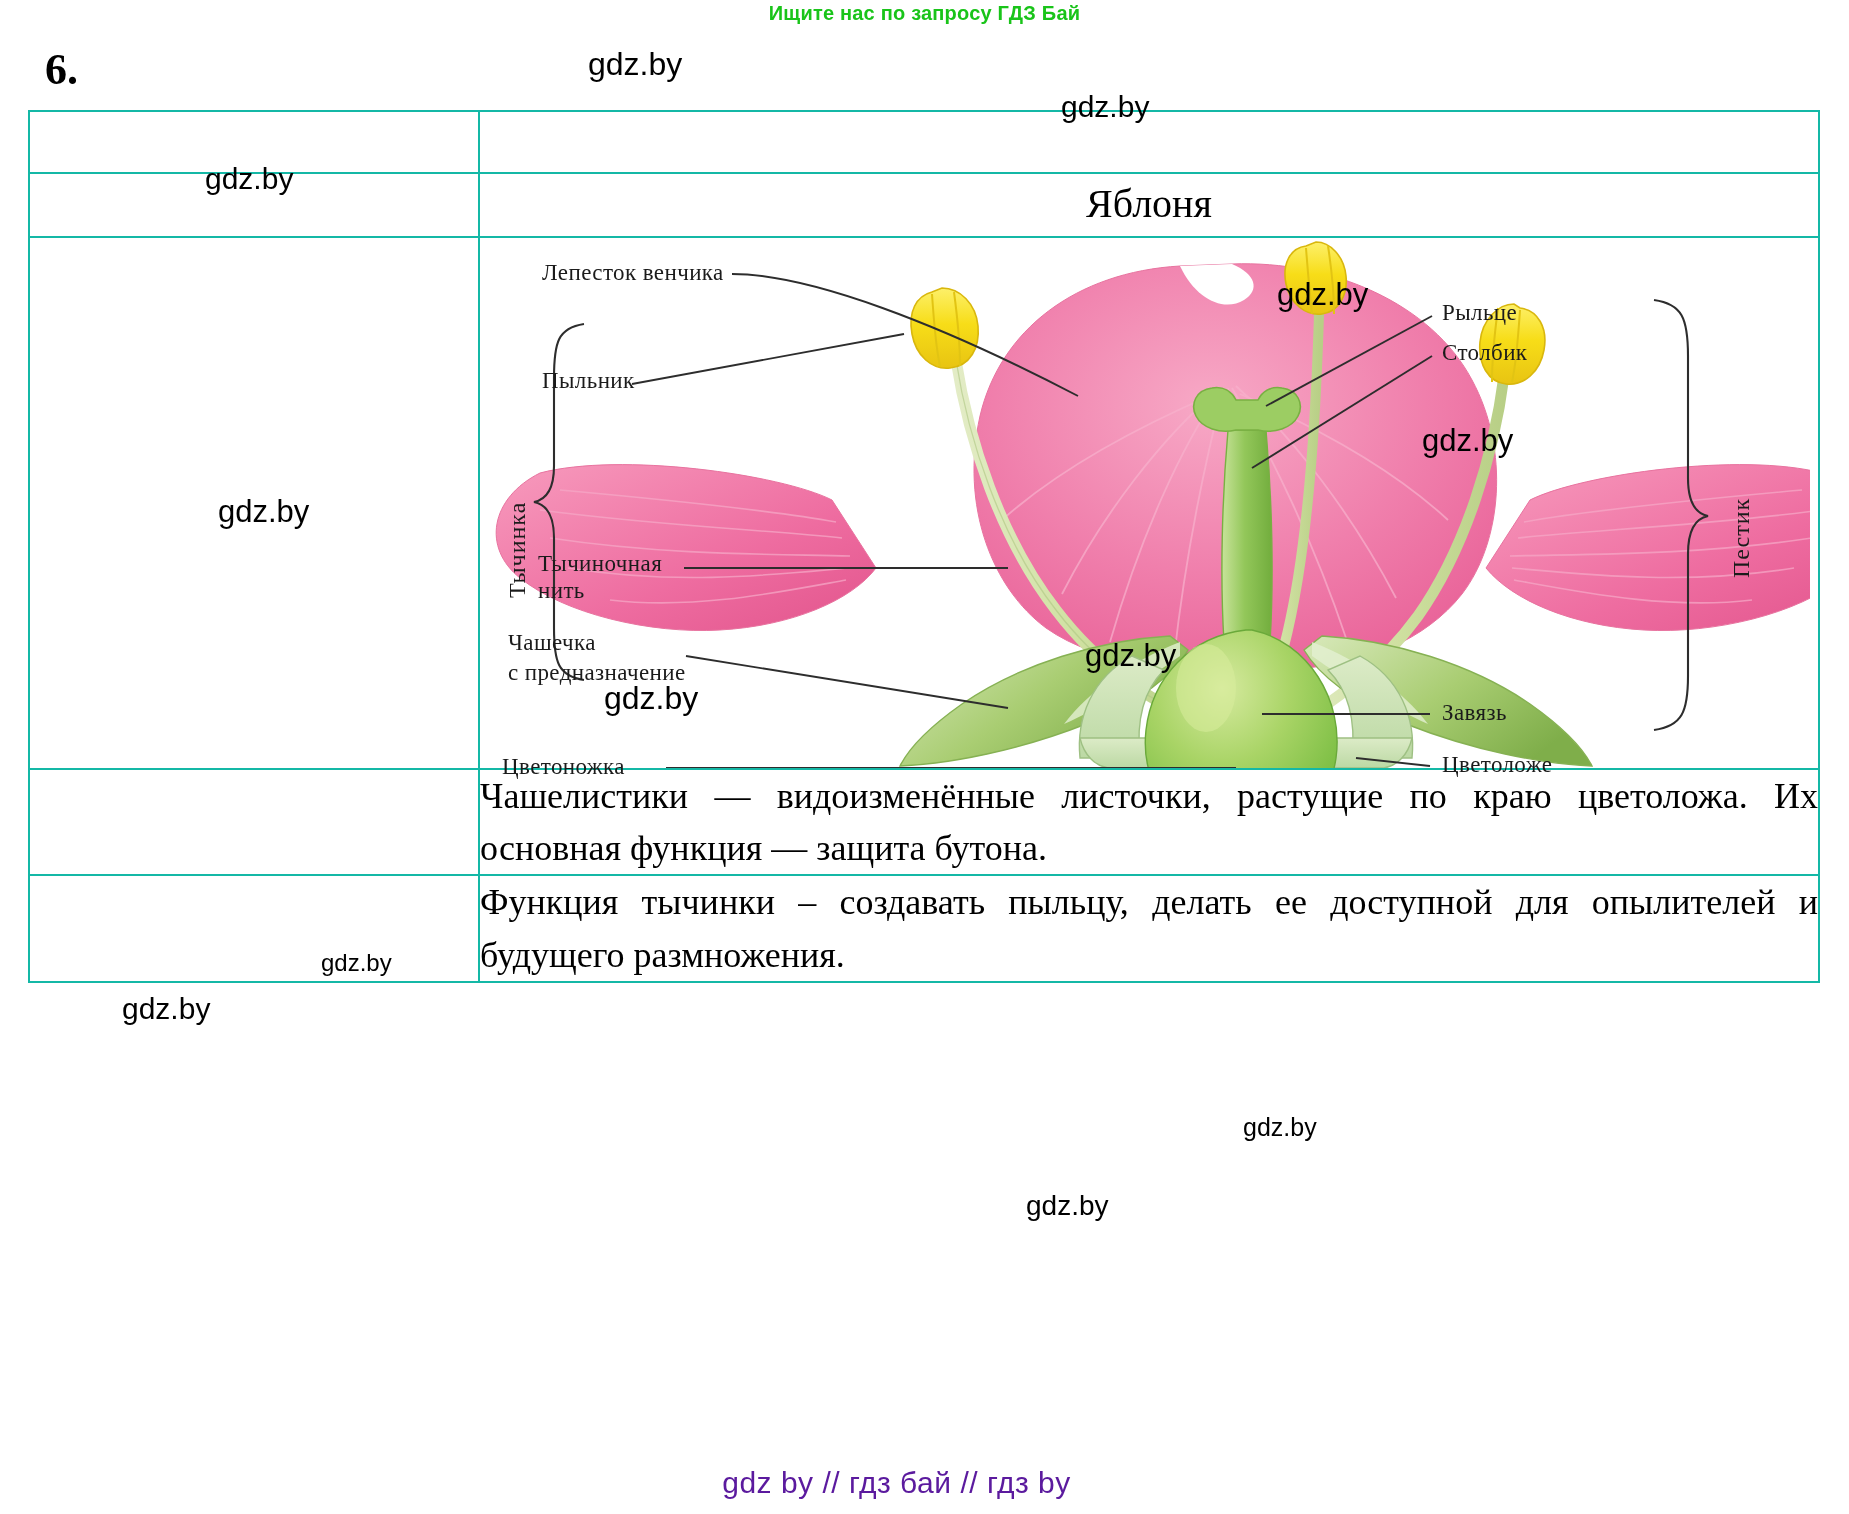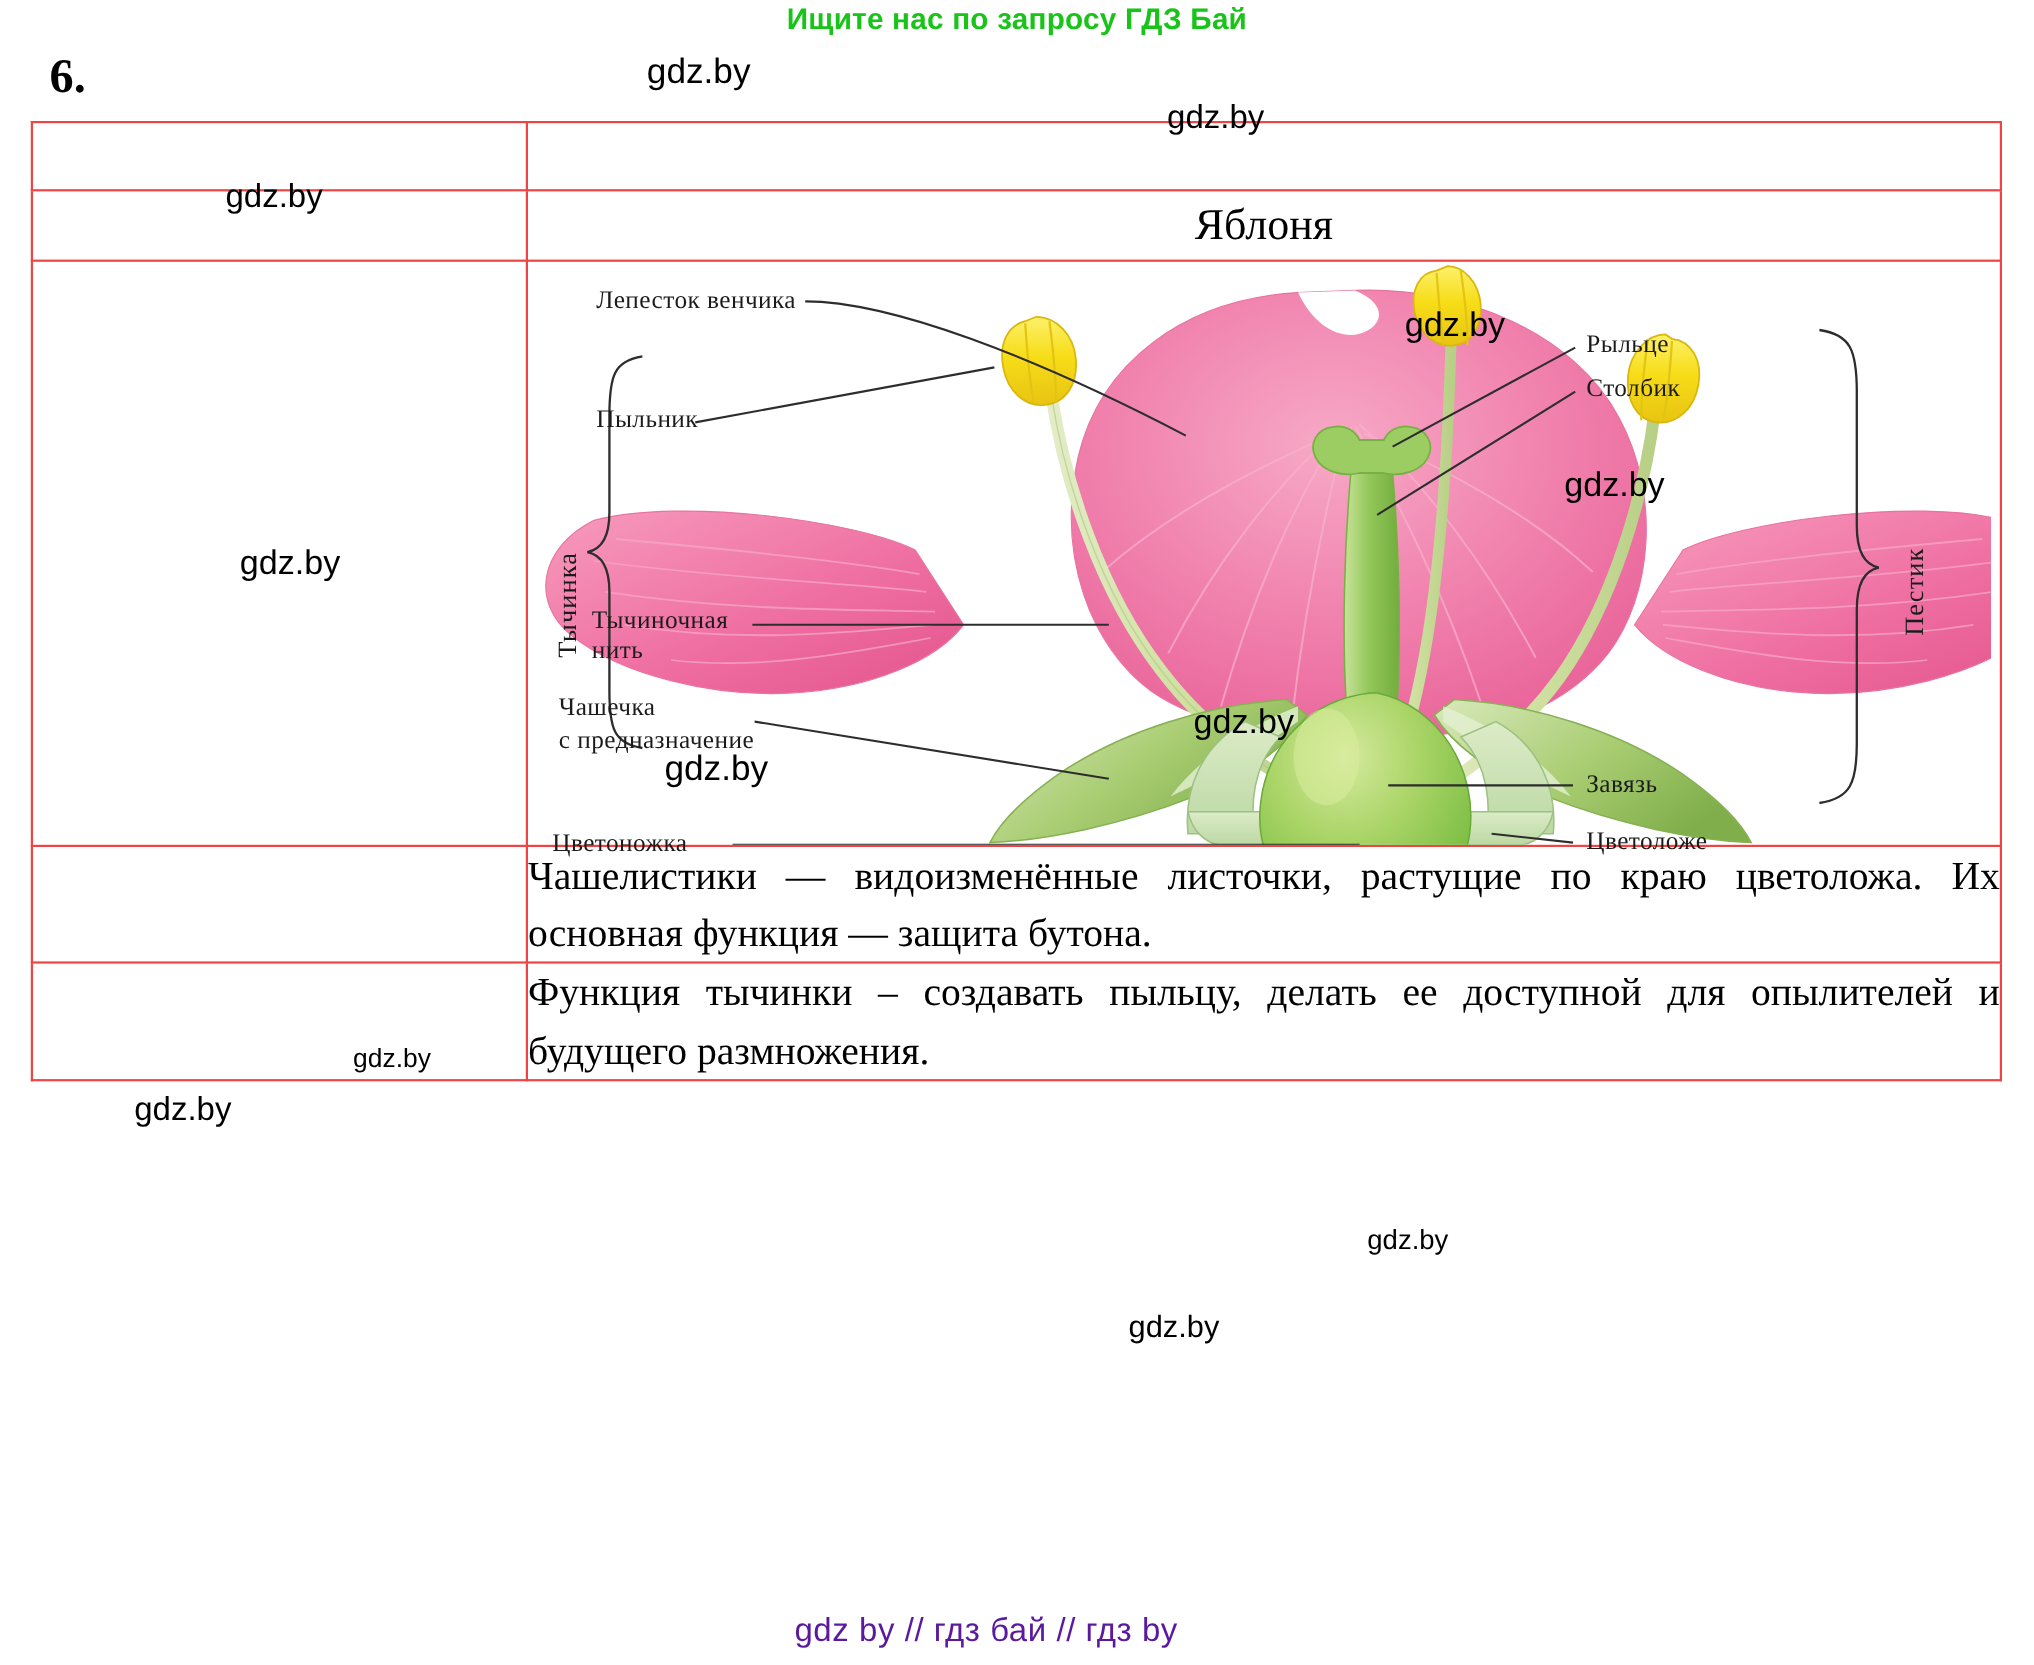--- a/index.html
+++ b/index.html
@@ -16,21 +16,21 @@
   }
 
   
   .promo {
     position: absolute;
     top: 2px;
     left: 0;
     width: 1849px;
     text-align: center;
     font-family: "Liberation Sans", sans-serif;
-    font-size: 27px;
+    font-size: 20px;
     font-weight: 700;
     color: #19c419;
     letter-spacing: 0.2px;
   }
 
   
   .ex-number {
     position: absolute;
     left: 45px;
     top: 44px;
@@ -52,21 +52,21 @@
   
   .tbl {
     position: absolute;
     left: 28px;
     top: 110px;
     width: 1792px;
     border-collapse: collapse;
     table-layout: fixed;
   }
   .tbl td {
-    border: 2px solid #ef4444;
+    border: 2px solid #14b8a6;
     padding: 0;
     vertical-align: top;
   }
   .col-left { width: 450px; }
 
   .row-blank-h { height: 60px; }
   .row-title-h { height: 62px; }
   .row-fig-h   { height: 530px; }
 
   .title-text {

